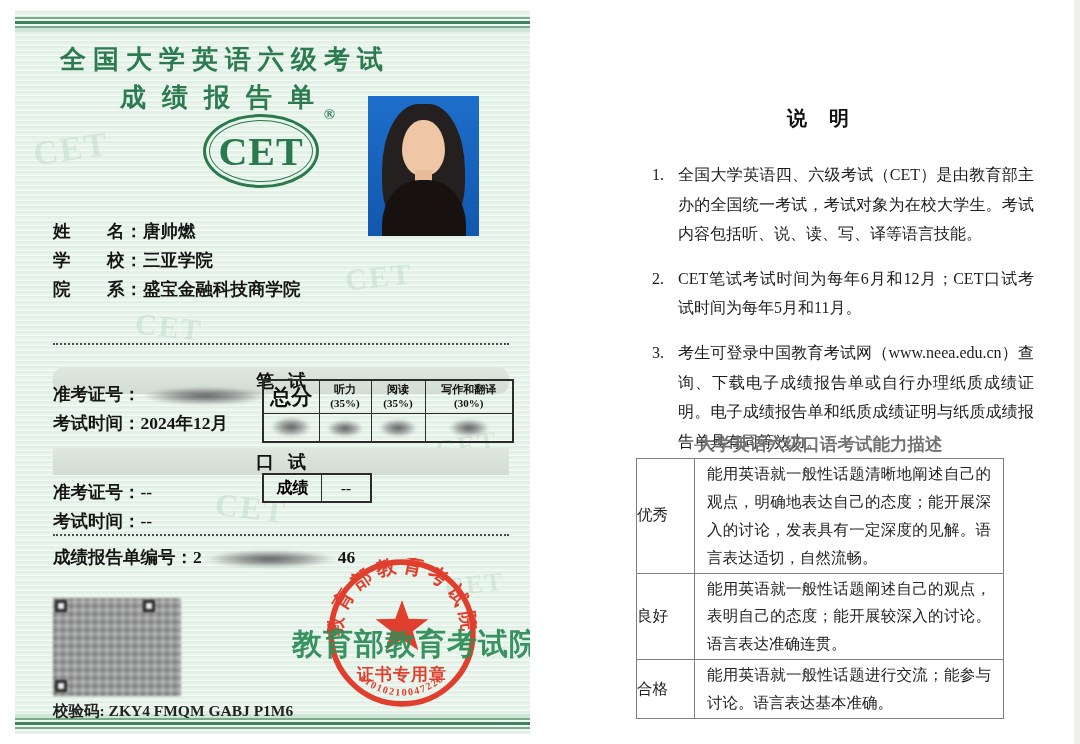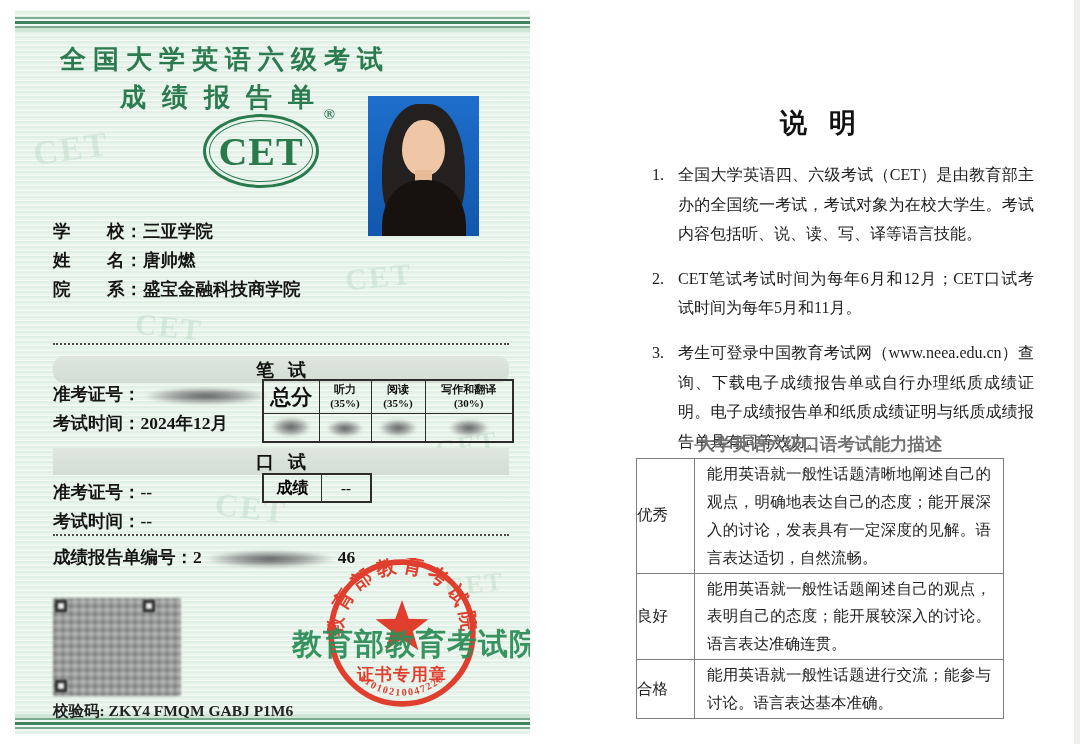--- a/index.html
+++ b/index.html
@@ -51,21 +51,21 @@
   .smudge { display:inline-block; vertical-align:middle; border-radius:45%;
     background:radial-gradient(closest-side, rgba(55,55,58,.78), rgba(95,95,98,.5) 55%, rgba(130,130,132,0));
     filter:blur(1.6px); }
 
   .sep { position:absolute; left:38px; width:456px; border-top:2px dotted #4a4a4a; }
   .sep1 { top:333px; } .sep2 { top:524px; }
 
   .section-bar { position:absolute; left:38px; width:456px; height:27px;
     background:linear-gradient(180deg,#dfe7de,#d3ddd3); display:flex; align-items:center; justify-content:center;
     font-size:18px; font-weight:bold; color:#111; letter-spacing:14px; text-indent:14px; }
-  .bar-written { top:346px;border-radius:11px; } .bar-oral { top:438px; }
+  .bar-written { top:357px;border-radius:11px; } .bar-oral { top:438px; }
 
   .line-abs { position:absolute; font-size:17.5px; font-weight:bold; color:#151515; white-space:nowrap; }
 
   .score-table { position:absolute; left:247px; top:369px; width:252px; border:2px solid #2c2c2c;
     border-collapse:collapse; }
   .score-table td { border:1.5px solid #2c2c2c; text-align:center; vertical-align:middle; }
   .st-head td { height:33px; }
   .st-vals td { height:29px; }
   .st-total { font-size:21px; font-weight:bold; color:#111;margin-left:28px; }
   .st-small { font-size:11px; font-weight:bold; color:#111; line-height:1.25; }
@@ -87,21 +87,21 @@
 
   .checkcode { position:absolute; left:38px; top:691px; font-size:15.5px; font-weight:bold; color:#222; }
 
   .stamp { position:absolute; left:312px; top:548px; width:150px; height:150px; z-index:4; opacity:.92; }
   .stamp-overlay-text { position:absolute; left:277px; top:614px; z-index:5; font-size:30px; font-weight:bold;
     color:#2e8e58; letter-spacing:1px; white-space:nowrap; opacity:.95; }
 
   
   .notes { position:absolute; left:618px; top:0; width:450px; height:744px; color:#1c1c1c; }
   .notes-heading { position:absolute; top:105px; left:0; width:400px; text-align:center;
-    font-size:27px; font-weight:bold; letter-spacing:22px; text-indent:22px; color:#111; }
+    font-size:20px; font-weight:bold; letter-spacing:22px; text-indent:22px; color:#111; }
   .notes-list { position:absolute; top:160px; left:34px; width:382px; }
   .note-item { display:flex; margin-bottom:15px; }
   .note-num { width:26px; font-size:16px; flex:0 0 26px; line-height:1.85; }
   .note-text { flex:1; font-size:16px; line-height:1.85; text-align:justify; }
 
   .ability-title { position:absolute; top:432px; left:18px; width:368px; text-align:center;
     font-size:17.5px; font-weight:bold; color:#737373; }
   .ability-table { position:absolute; top:458px; left:18px; width:368px; border-collapse:collapse; }
   .ability-table td { border:1.5px solid #7e7e7e; font-size:15.5px; }
   .ability-table .grade { width:58px; text-align:left; color:#222; }
@@ -138,24 +138,24 @@
 
     <div class="photo">
       <div class="hair"></div>
       <div class="face"></div>
       <div class="neck"></div>
       <div class="body"></div>
     </div>
 
     <div class="fieldset">
       <div class="frow">
+        <span class="lbl">姓　　名：</span><span>唐帅燃</span>
+      </div>
+      <div class="frow">
         <span class="lbl">学　　校：</span><span>三亚学院</span>
-      </div>
-      <div class="frow">
-        <span class="lbl">姓　　名：</span><span>唐帅燃</span>
       </div>
       <div class="frow">
         <span class="lbl">院　　系：</span><span>盛宝金融科技商学院</span>
       </div>
     </div>
 
     <div class="sep sep1"></div>
 
     <div class="section-bar bar-written">笔试</div>
 

